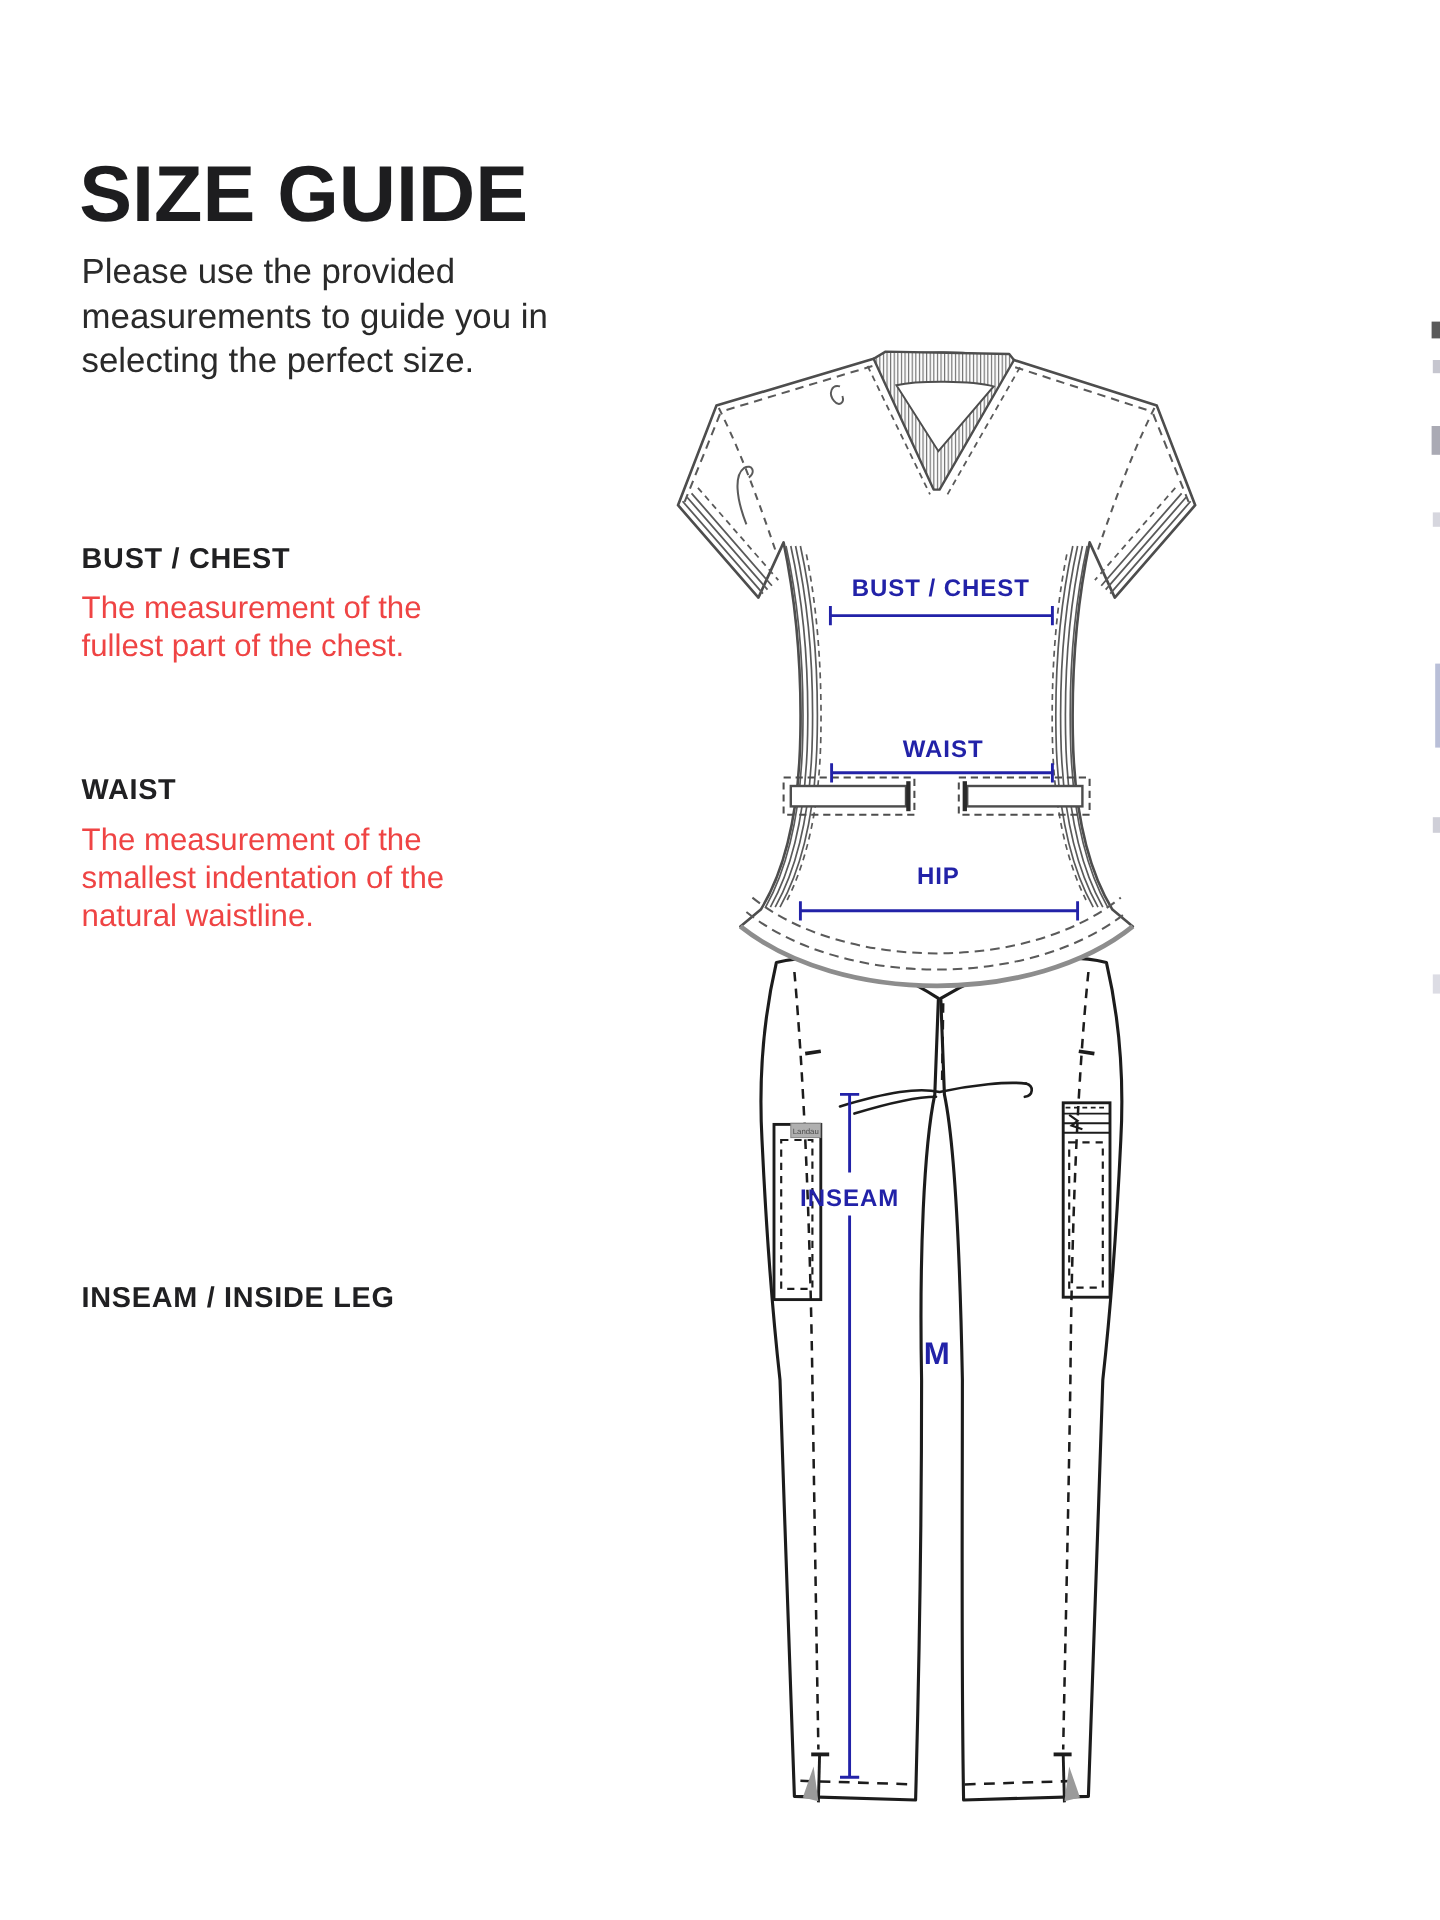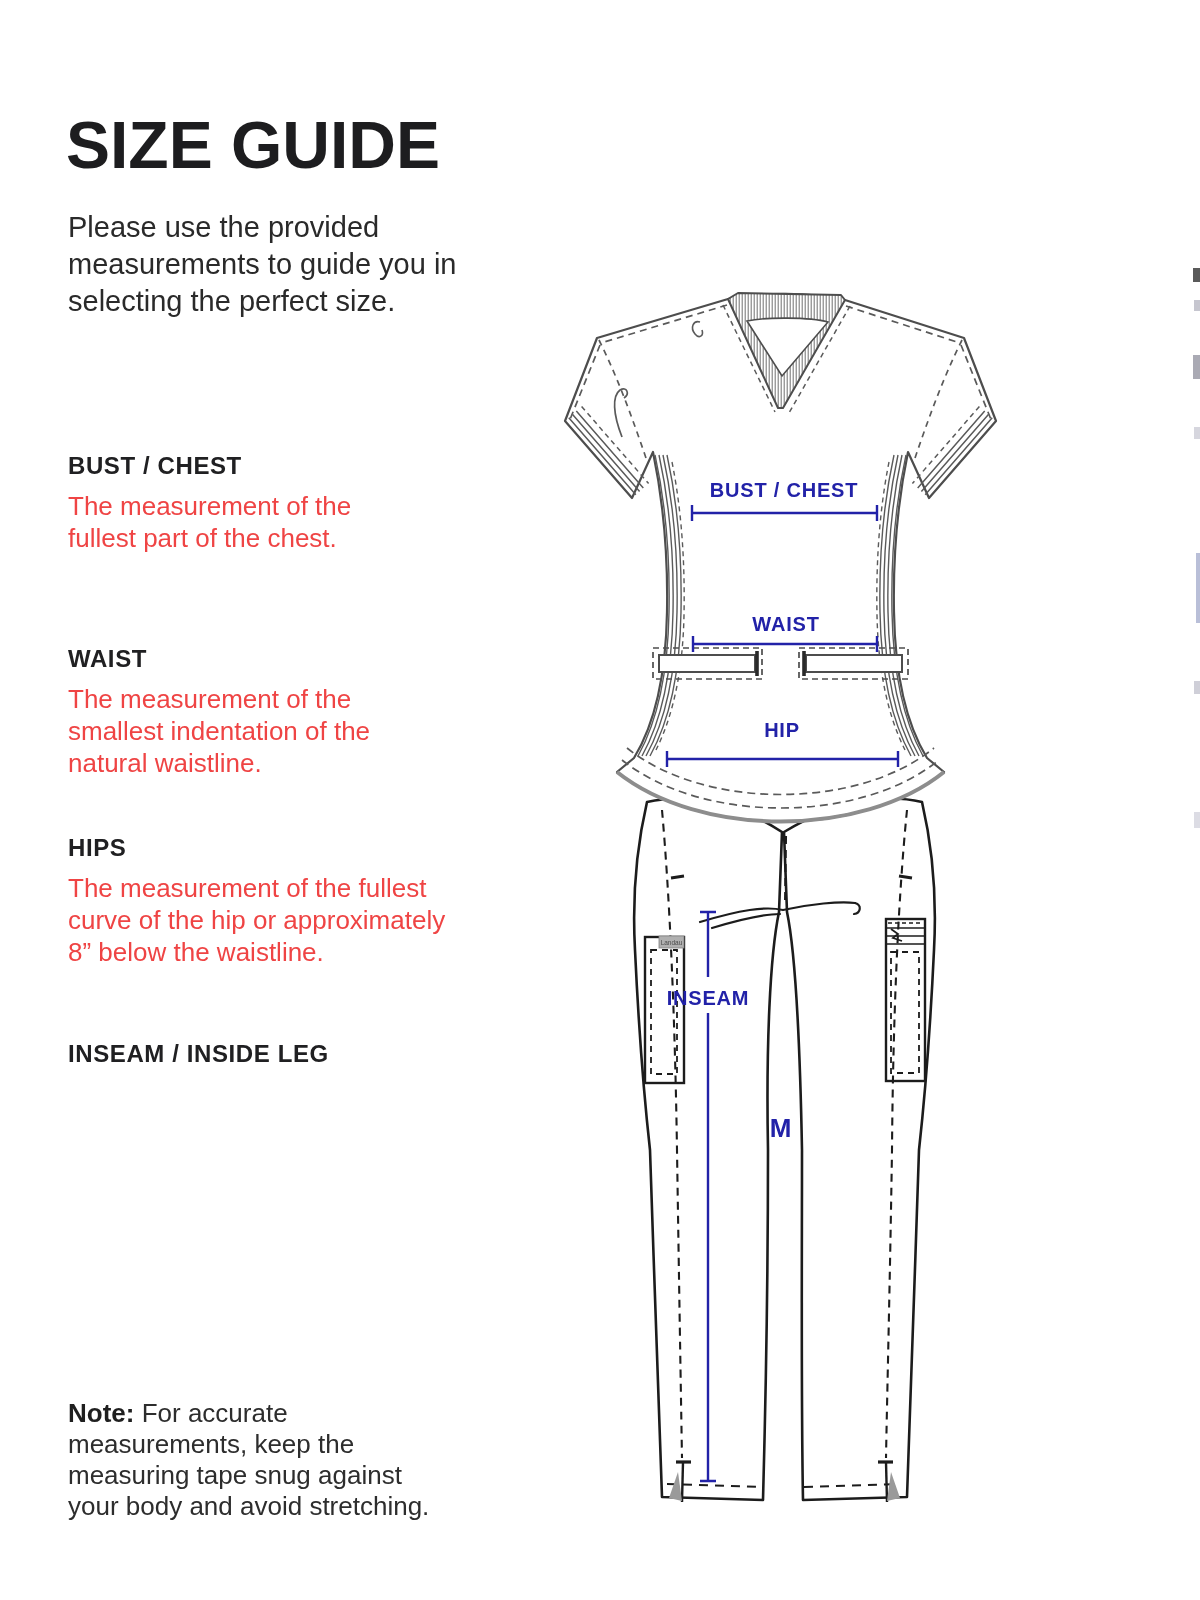--- a/index.html
+++ b/index.html
@@ -2,21 +2,21 @@
 <html><head>
 <meta charset="utf-8">
 <style>
   html,body{margin:0;padding:0;background:#ffffff;}
   .canvas{
     position:relative;width:1200px;height:1600px;background:#ffffff;
     font-family:"Liberation Sans",sans-serif;color:#262626;overflow:hidden;
   }
   .abs{position:absolute;}
   .page-title{
-    left:66px;top:68px;font-size:66px;line-height:1;font-weight:800;
+    left:66px;top:84px;font-size:66px;line-height:1;font-weight:800;
     letter-spacing:0px;color:#1d1d1f;white-space:pre-line;
   }
   .intro{
     left:68px;top:180px;font-size:29px;line-height:37px;color:#2a2a2a;
     white-space:pre-line;width:520px;
   }
   .def{left:68px;width:480px;}
   .def h2{
     margin:0 0 9px 0;font-size:24px;line-height:1.2;font-weight:700;
     letter-spacing:0.6px;color:#202022;
@@ -49,38 +49,25 @@
 fullest part of the chest.</p>
   </section>
 
   <section class="abs def" style="top:645px">
     <h2>WAIST</h2>
     <p>The measurement of the
 smallest indentation of the
 natural waistline.</p>
   </section>
 
-  <section class="abs def" style="top:834px">
-    <h2>HIPS</h2>
-    <p>The measurement of the fullest
-curve of the hip or approximately
-8” below the waistline.</p>
-  </section>
-
-  <section class="abs def" style="top:1040px">
+
+  <section class="abs def" style="top:1068px">
     <h2>INSEAM / INSIDE LEG</h2>
   </section>
 
-  <p class="abs note">
-    <strong>Note:</strong>
-    <span>For accurate
-measurements, keep the
-measuring tape snug against
-your body and avoid stretching.</span>
-  </p>
 
   <svg class="abs" style="left:520px;top:268px" width="500" height="1252" viewBox="520 268 500 1252" xmlns="http://www.w3.org/2000/svg">
     <defs>
       <pattern id="rib" width="3" height="8" patternUnits="userSpaceOnUse">
         <rect width="3" height="8" fill="#ffffff"></rect>
         <line x1="1.2" y1="0" x2="1.2" y2="8" stroke="#707070" stroke-width="1"></line>
       </pattern>
       <path id="sideL" d="M 655,455 C 666,505 670,560 669,612 C 668,670 658,720 638,756" fill="none"></path>
       <path id="sideR" d="M 906,455 C 895,505 891,560 892,612 C 893,670 903,720 923,756" fill="none"></path>
     </defs>

